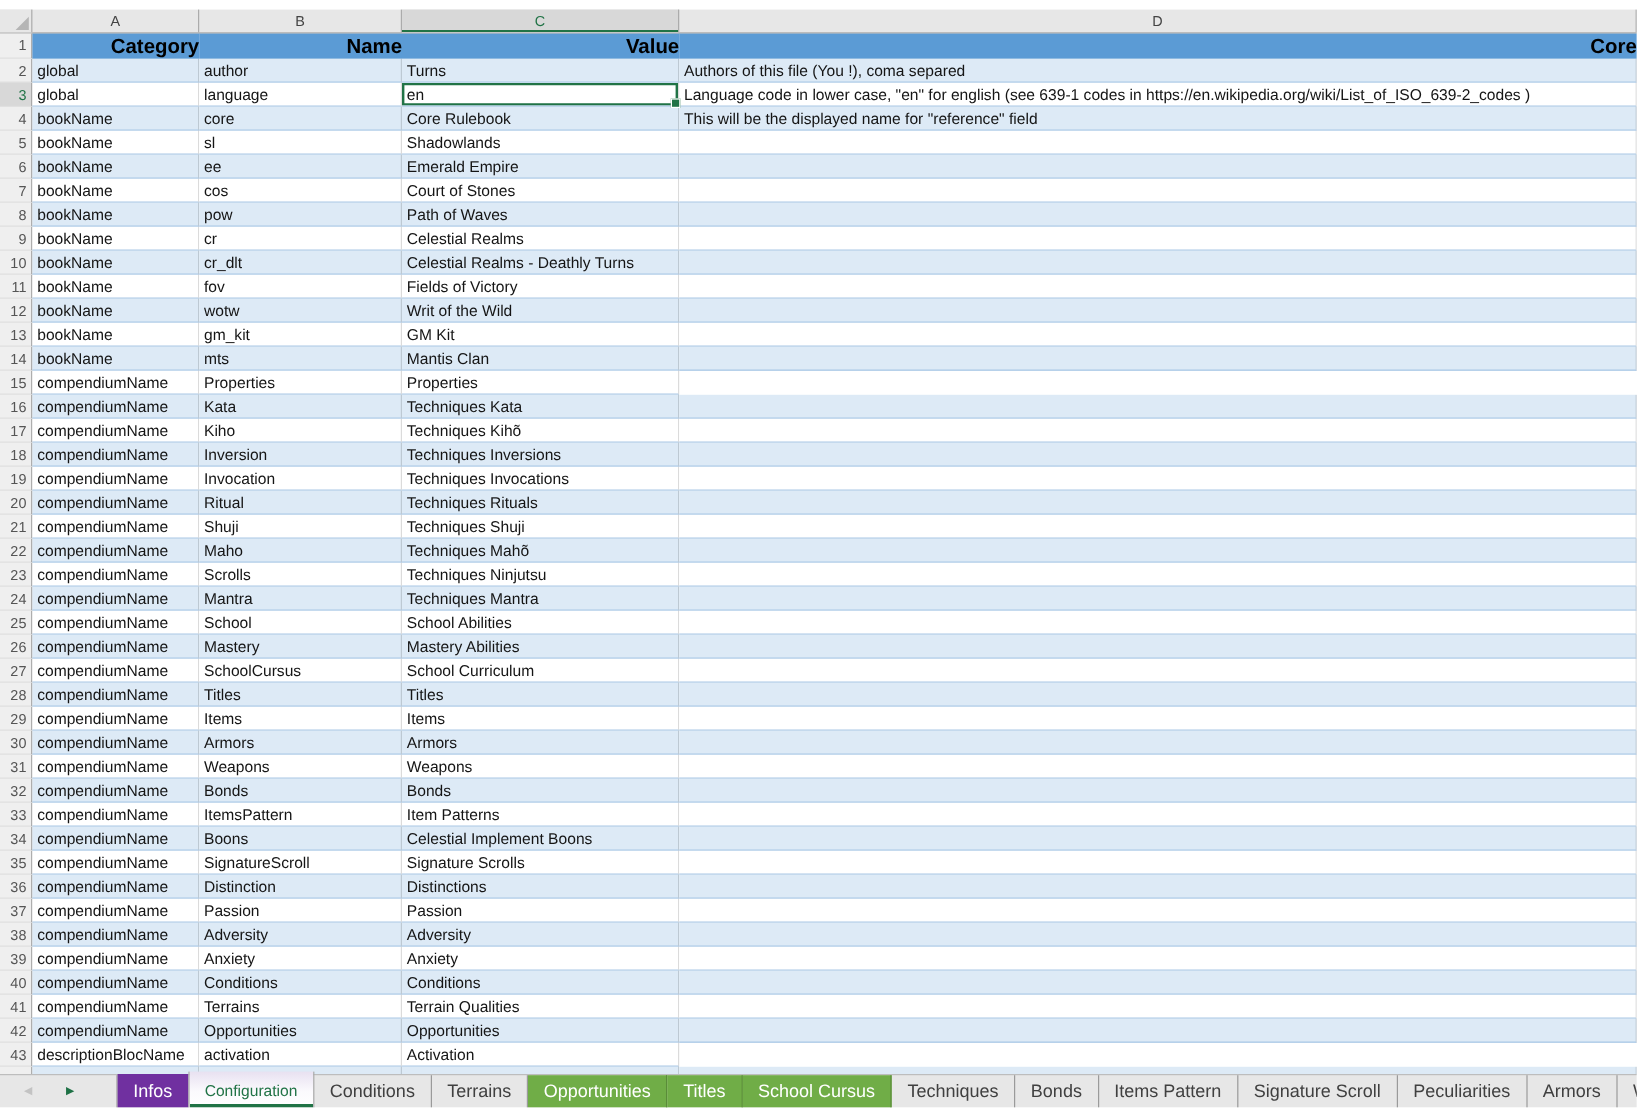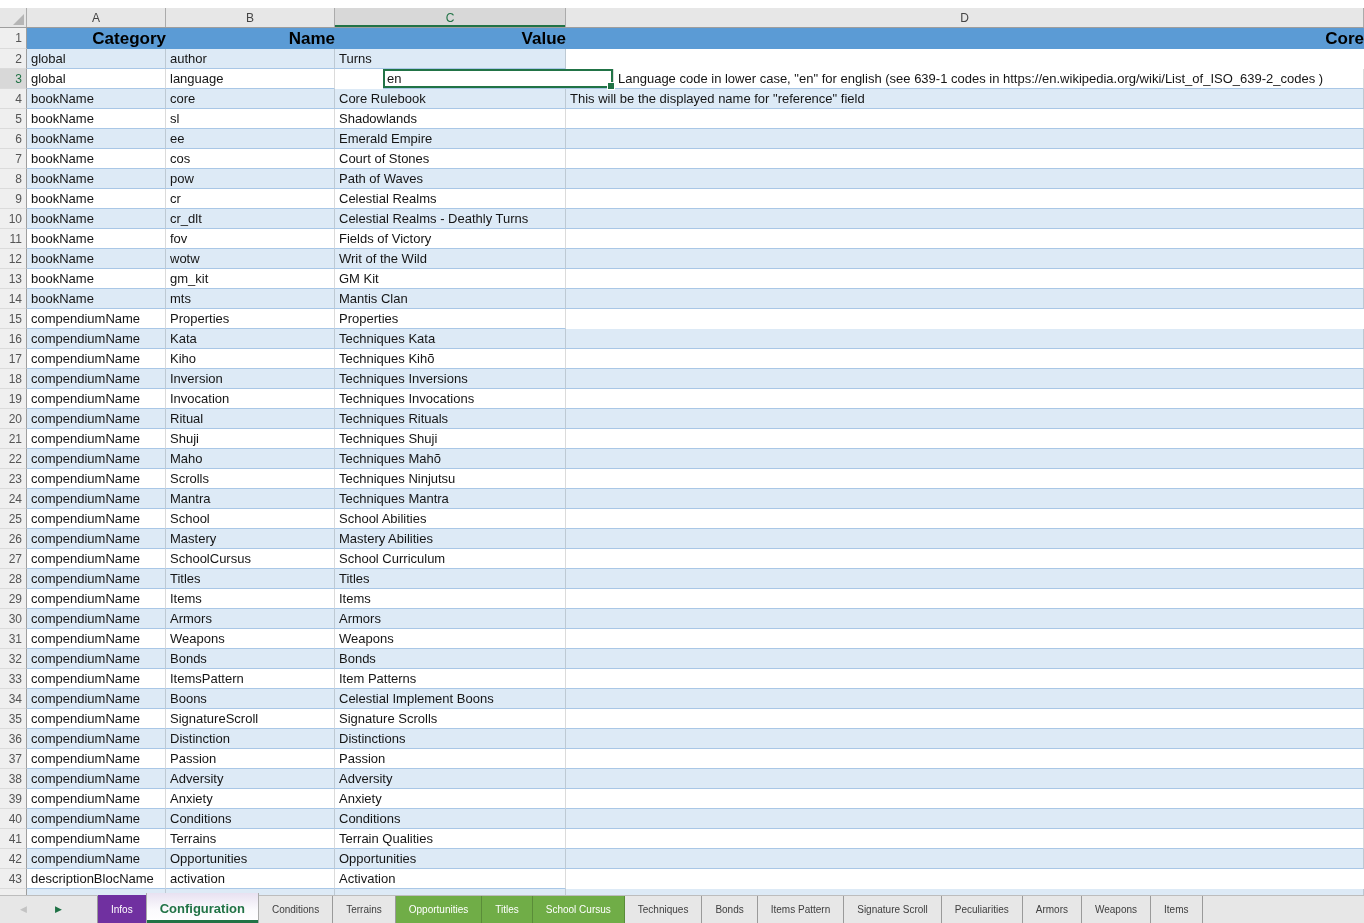--- a/index.html
+++ b/index.html
@@ -38,41 +38,41 @@
   .hcell{display:flex;align-items:center;justify-content:flex-end;background:var(--header-fill);
     color:#000;font-weight:bold;font-size:17px;white-space:nowrap;overflow:hidden;}
 
   
   .row{display:flex;height:20px;}
   .cell{display:flex;align-items:center;padding:0 4px;font-size:13px;color:#151515;
     background:#fff;border-bottom:1px solid #A9C7E6;border-right:1px solid rgba(0,0,0,0.14);
     white-space:nowrap;overflow:hidden;}
   .row.band .cell{background:var(--band-fill);}
   .row.active-row .gut{background:#D8D8D8;color:var(--selection-green);}
-  .cell.active-cell{position:relative;overflow:visible;box-shadow:inset 0 0 0 2px var(--selection-green);z-index:3;margin-left:48px;}
+  .cell.active-cell{position:relative;overflow:visible;box-shadow:inset 0 0 0 2px var(--selection-green);z-index:3;}
   .cell.active-cell::after{content:'';position:absolute;right:-2px;bottom:-2px;width:6px;height:6px;
     background:var(--selection-green);border:1px solid #fff;z-index:4;}
   .row.sliver{height:6px;}
   .row.sliver .cell{border-bottom:none;}
   .row.sliver .gut{border-bottom:none;}
 
   
   .tabbar{position:absolute;left:0;right:0;bottom:0;height:28px;background:#E7E7E7;
     border-top:1px solid #BDBDBD;display:flex;align-items:stretch;white-space:nowrap;}
   .nav{width:98px;flex:none;display:flex;align-items:center;gap:28px;padding-left:20px;
     border-right:1px solid #9a9a9a;}
   .nav .arrow{font-size:9px;line-height:1;}
   .nav .arrow.prev{color:#C3C3C3;}
   .nav .arrow.next{color:#1E7145;}
-  .tab{display:flex;align-items:center;padding:0 13px;font-size:10px;color:#404040;
+  .tab{display:flex;align-items:center;padding:0 13px;font-size:15px;color:#404040;
     border-right:1px solid #9a9a9a;position:relative;flex:none;}
   .tab.purple{background:var(--tab-purple);color:#fff;border-right:none;margin-top:-1px;}
   .tab.green{background:var(--tab-green);color:#fff;border-right:1px solid #5A8C39;}
   .tab.active{background:linear-gradient(180deg,#E8E1F1 0%,#FBFAFD 55%,#FFFFFF 100%);
-    color:var(--selection-green);font-weight:bold;font-size:13px;
+    color:var(--selection-green);font-weight:normal;font-size:13px;
     border-left:1px solid #ABABAB;border-right:1px solid #ABABAB;
     box-shadow:inset 0 -3px 0 var(--selection-green);margin-top:-3px;z-index:2;justify-content:flex-end;}
 </style>
 </head>
 <body>
 
 <div class="screen">
   <div class="top-strip"></div>
 
   <div class="colhead-row">
@@ -111,20 +111,21 @@
   </div>
     </div>
 
   <div>
 
   <div class="row band">
     <div class="gut">2</div>
     <div class="cell w-a">global</div>
     <div class="cell w-b">author</div>
     <div class="cell w-c">Turns</div>
+    <div class="cell w-d">Authors of this file (You !), coma separed</div>
   </div>
       <div class="row active-row">
     <div class="gut">3</div>
     <div class="cell w-a">global</div>
     <div class="cell w-b">language</div>
     <div class="cell w-c active-cell">en</div>
     <div class="cell w-d">Language code in lower case, "en" for english (see 639-1 codes in https://en.wikipedia.org/wiki/List_of_ISO_639-2_codes )</div>
   </div>
       <div class="row band">
     <div class="gut">4</div>

